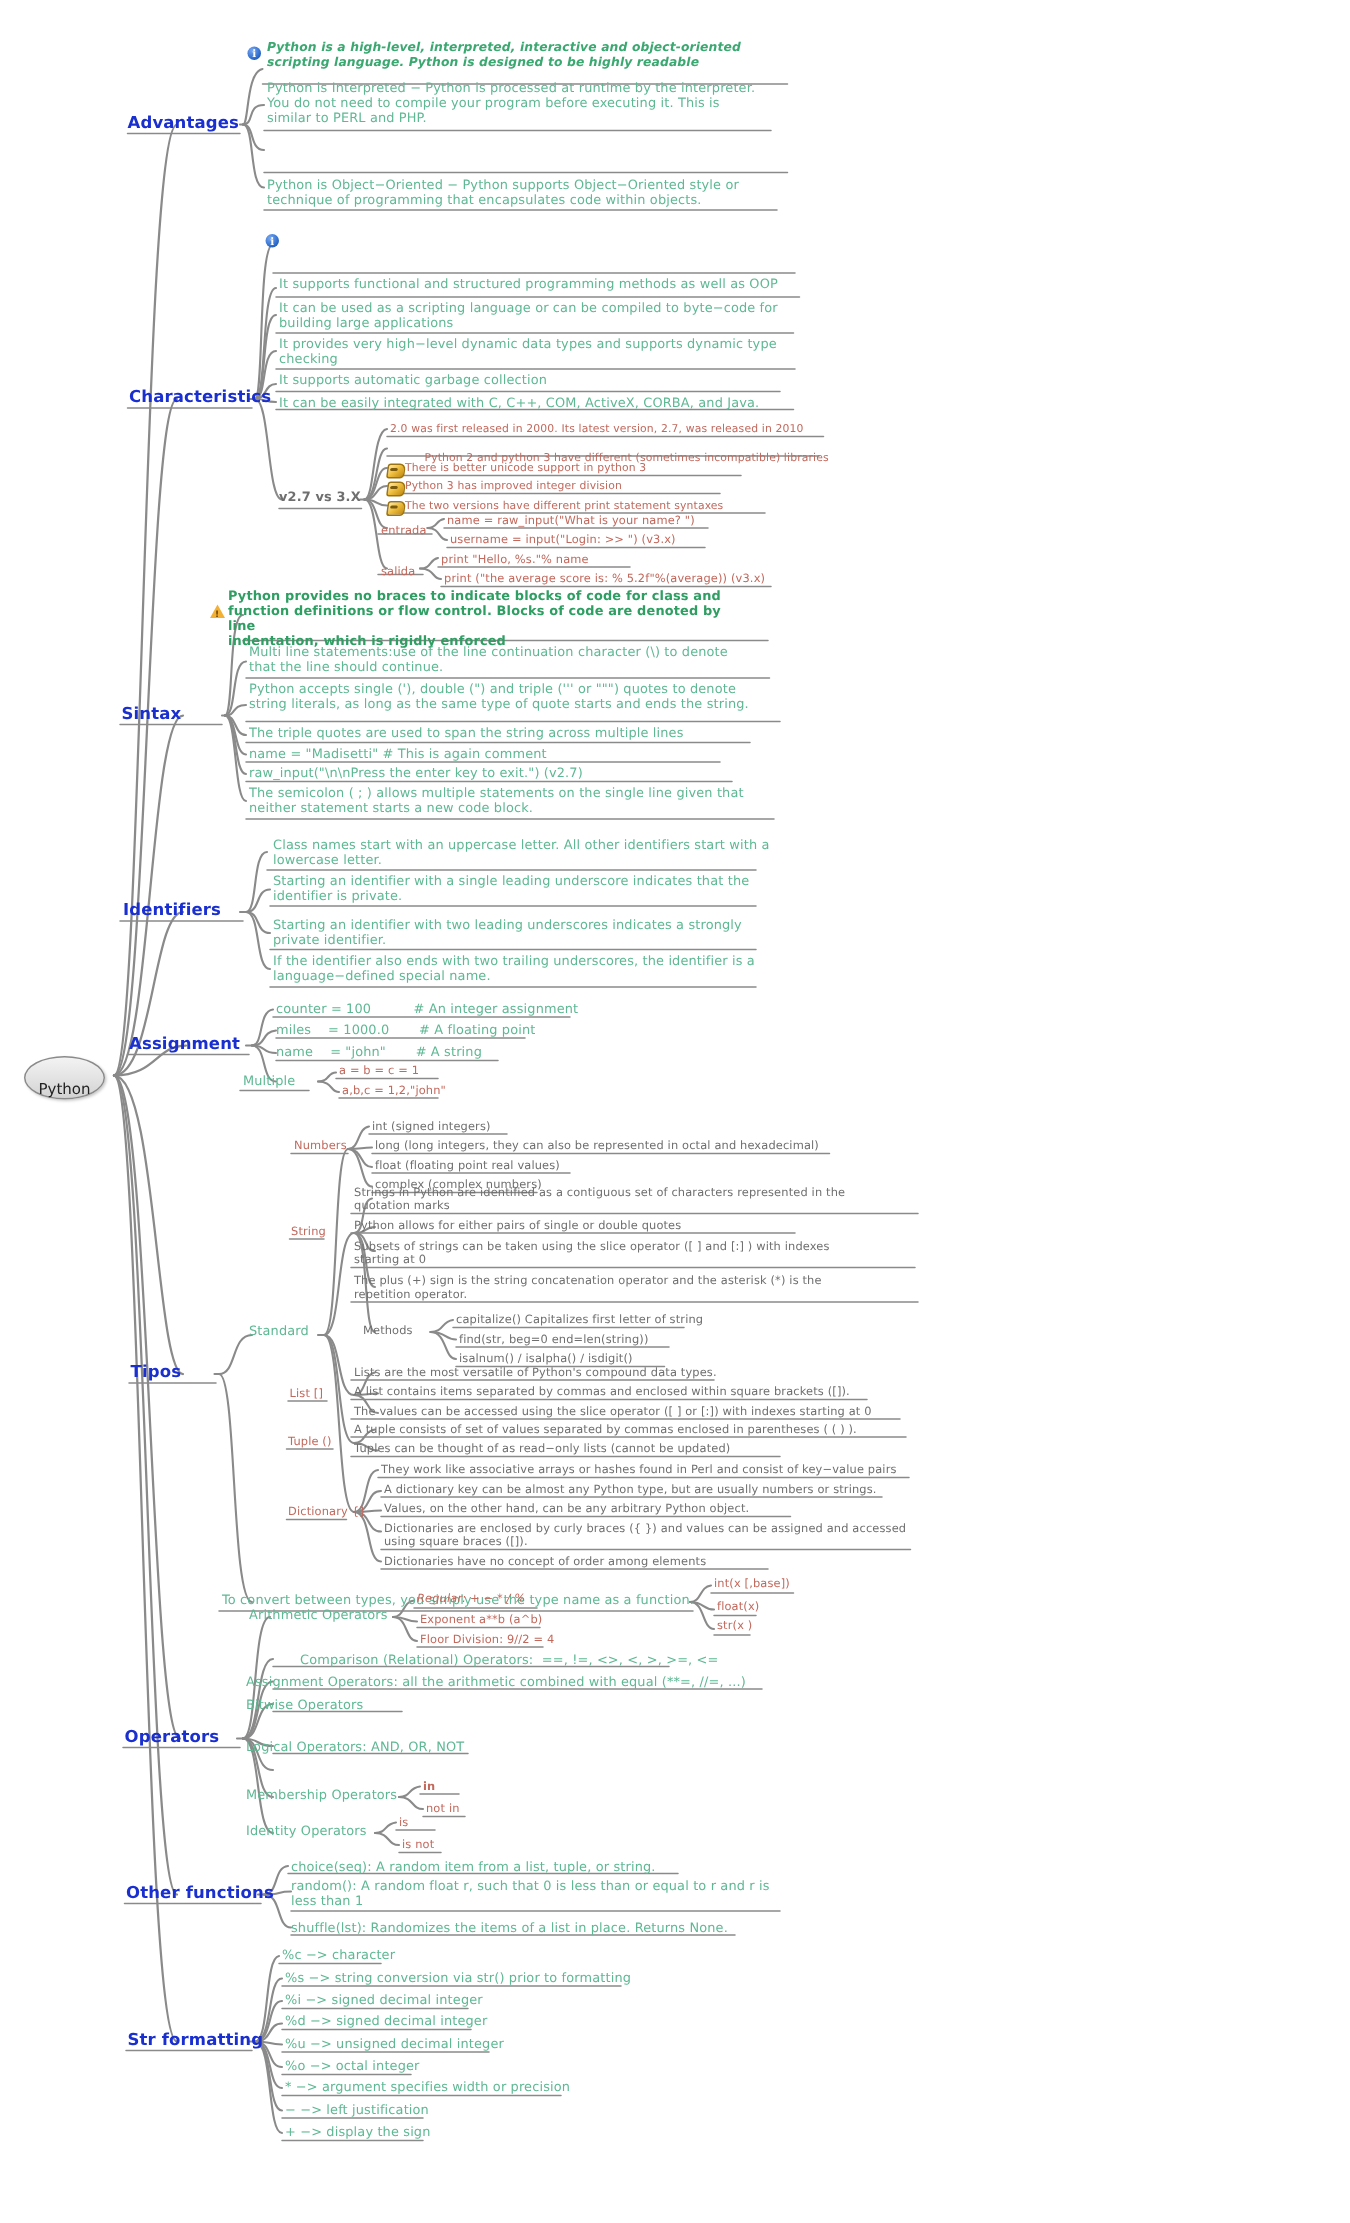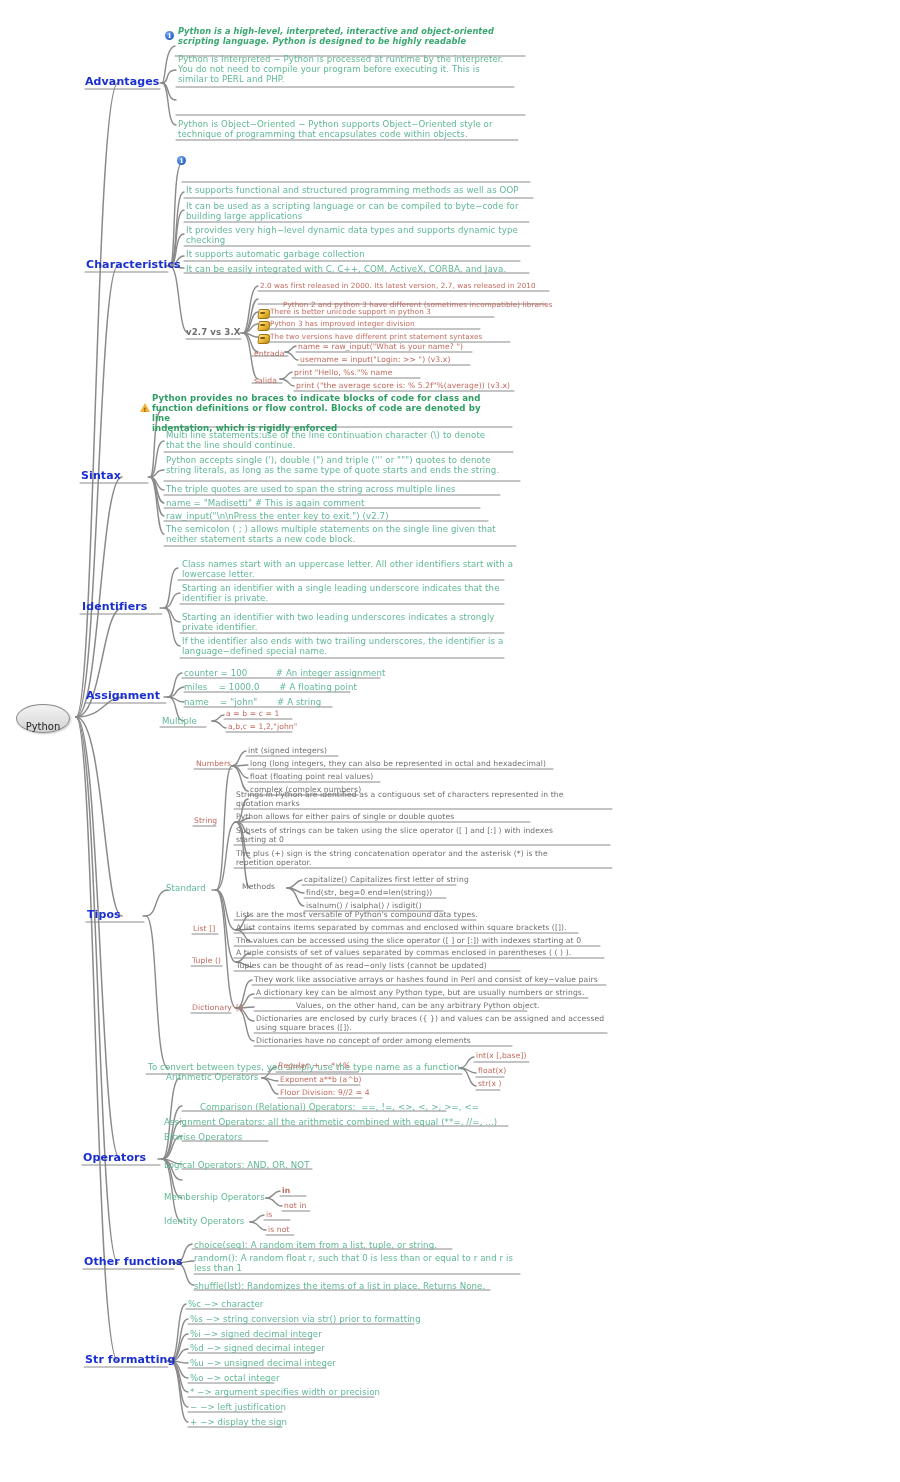--- a/index.html
+++ b/index.html
@@ -443,21 +443,21 @@
   <div class="node s75 t-gray" style="left:236px;top:924px;width:380px;">A list contains items separated by commas and enclosed within square brackets ([]).</div>
   <div class="node s75 t-gray" style="left:236px;top:937px;width:380px;">The values can be accessed using the slice operator ([ ] or [:]) with indexes starting at 0</div>
 
   <div class="node s75 t-red" style="left:192px;top:957px;">Tuple ()</div>
   <div class="node s75 t-gray" style="left:236px;top:949px;width:380px;">A tuple consists of set of values separated by commas enclosed in parentheses ( ( ) ).</div>
   <div class="node s75 t-gray" style="left:236px;top:962px;width:380px;">Tuples can be thought of as read−only lists (cannot be updated)</div>
 
   <div class="node s75 t-red" style="left:192px;top:1004px;">Dictionary {}</div>
   <div class="node s75 t-gray" style="left:254px;top:976px;width:360px;">They work like associative arrays or hashes found in Perl and consist of key−value pairs</div>
   <div class="node s75 t-gray" style="left:256px;top:989px;width:360px;">A dictionary key can be almost any Python type, but are usually numbers or strings.</div>
-  <div class="node s75 t-gray" style="left:256px;top:1002px;width:360px;margin-left:40px;">Values, on the other hand, can be any arbitrary Python object.</div>
+  <div class="node s75 t-gray" style="left:256px;top:1002px;width:360px;">Values, on the other hand, can be any arbitrary Python object.</div>
   <div class="node s75 t-gray" style="left:256px;top:1015px;width:360px;">Dictionaries are enclosed by curly braces ({ }) and values can be assigned and accessed
 using square braces ([]).</div>
   <div class="node s75 t-gray" style="left:256px;top:1037px;width:360px;">Dictionaries have no concept of order among elements</div>
 
   <div class="node s85 t-green" style="left:148px;top:1062px;width:320px;">To convert between types, you simply use the type name as a function.</div>
   <div class="node s75 t-red" style="left:476px;top:1052px;">int(x [,base])</div>
   <div class="node s75 t-red" style="left:478px;top:1067px;">float(x)</div>
   <div class="node s75 t-red" style="left:478px;top:1080px;">str(x )</div>
 
   <div class="node s10 t-blue" style="left:83px;top:1152px;">Operators</div>

